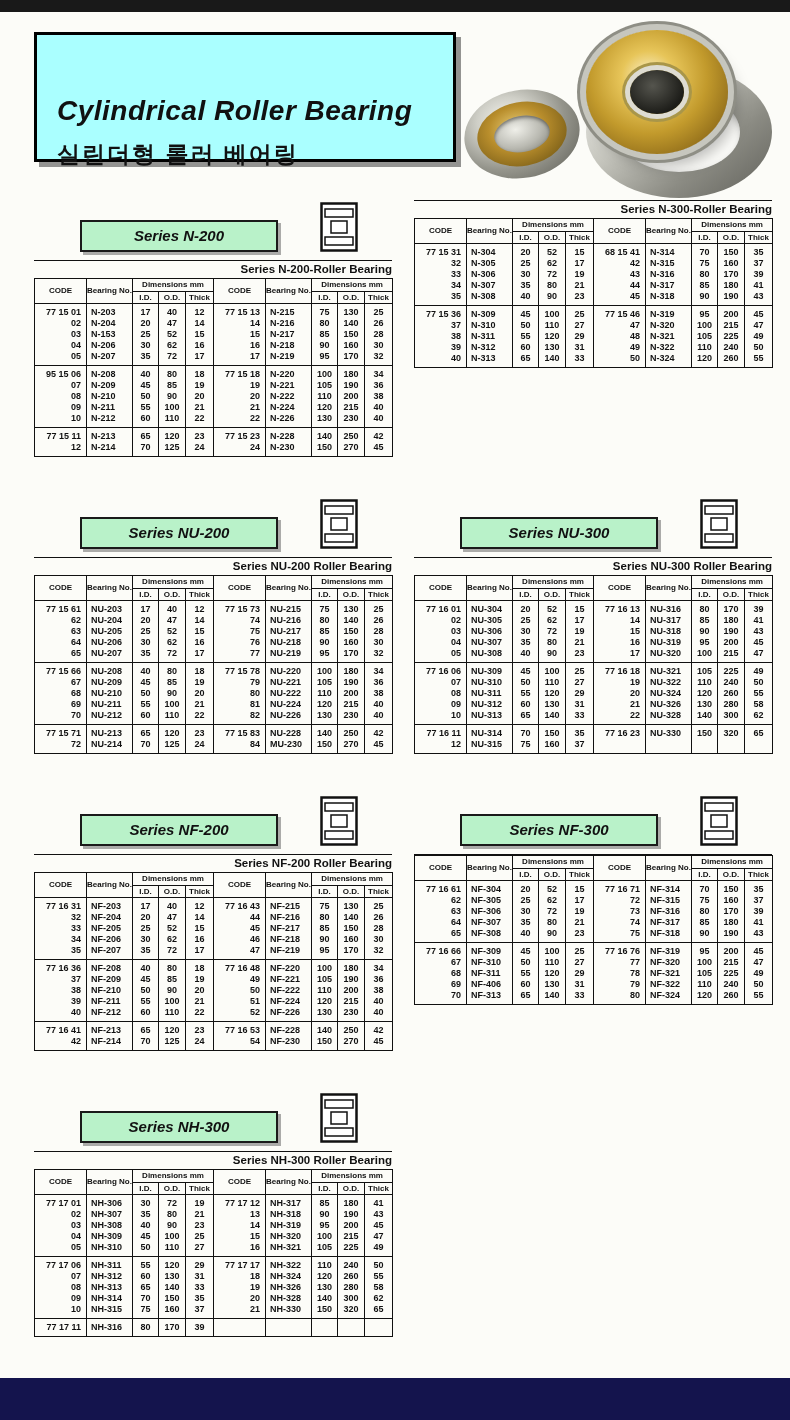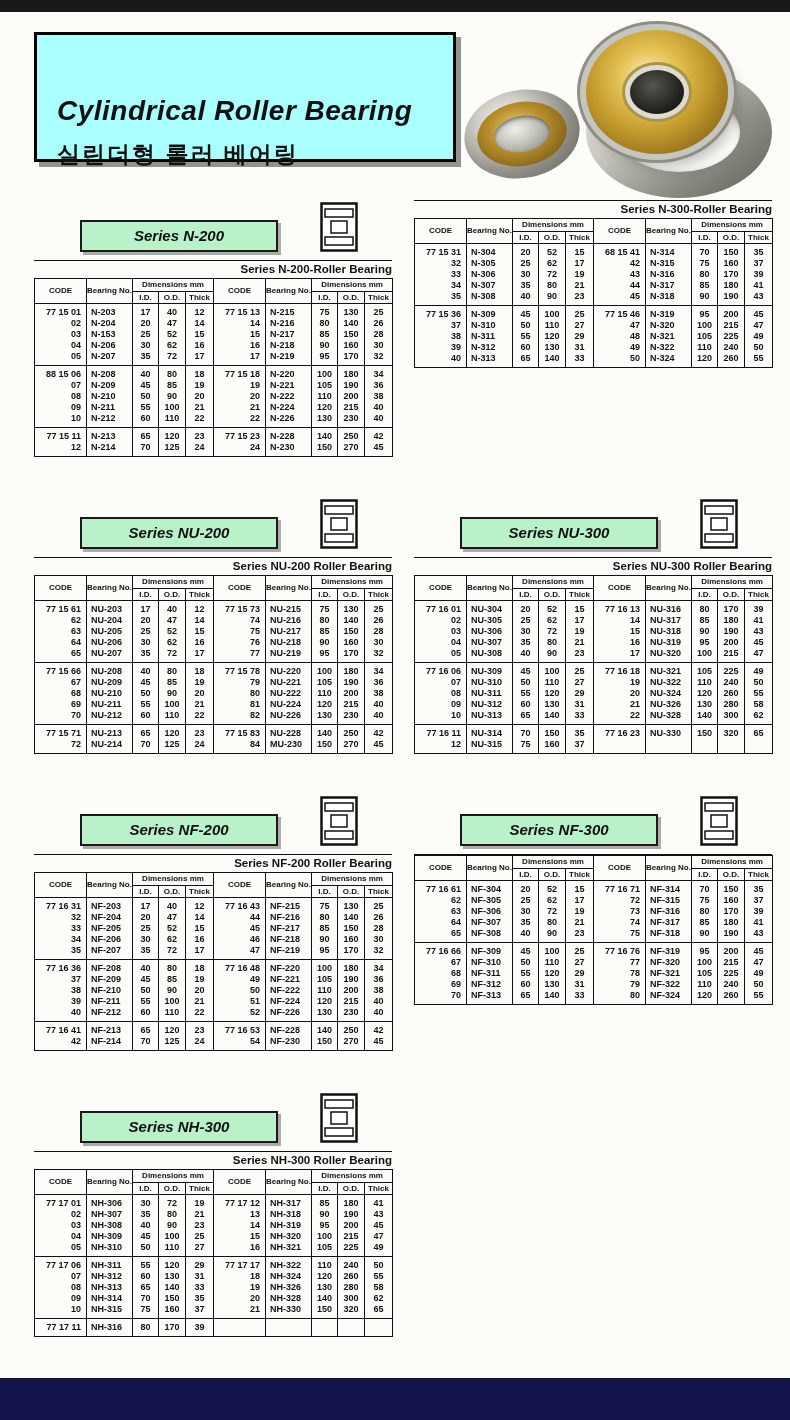--- a/index.html
+++ b/index.html
@@ -175,21 +175,21 @@
               <td class="c2">35</td>
               <td class="c3">72</td>
               <td class="c4">17</td>
               <td class="c0">17</td>
               <td class="c1">N-219</td>
               <td class="c2">95</td>
               <td class="c3">170</td>
               <td class="c4">32</td>
             </tr>
             <tr class="grp">
-              <td class="c0">88 15 06</td>
+              <td class="c0">95 15 06</td>
               <td class="c1">N-208</td>
               <td class="c2">40</td>
               <td class="c3">80</td>
               <td class="c4">18</td>
               <td class="c0">77 15 18</td>
               <td class="c1">N-220</td>
               <td class="c2">100</td>
               <td class="c3">180</td>
               <td class="c4">34</td>
             </tr>
@@ -1157,21 +1157,21 @@
               <td class="c3">120</td>
               <td class="c4">29</td>
               <td class="c0">78</td>
               <td class="c1">NF-321</td>
               <td class="c2">105</td>
               <td class="c3">225</td>
               <td class="c4">49</td>
             </tr>
             <tr>
               <td class="c0">69</td>
-              <td class="c1">NF-312</td>
+              <td class="c1">NF-406</td>
               <td class="c2">60</td>
               <td class="c3">130</td>
               <td class="c4">31</td>
               <td class="c0">79</td>
               <td class="c1">NF-322</td>
               <td class="c2">110</td>
               <td class="c3">240</td>
               <td class="c4">50</td>
             </tr>
             <tr class="grp-end">

